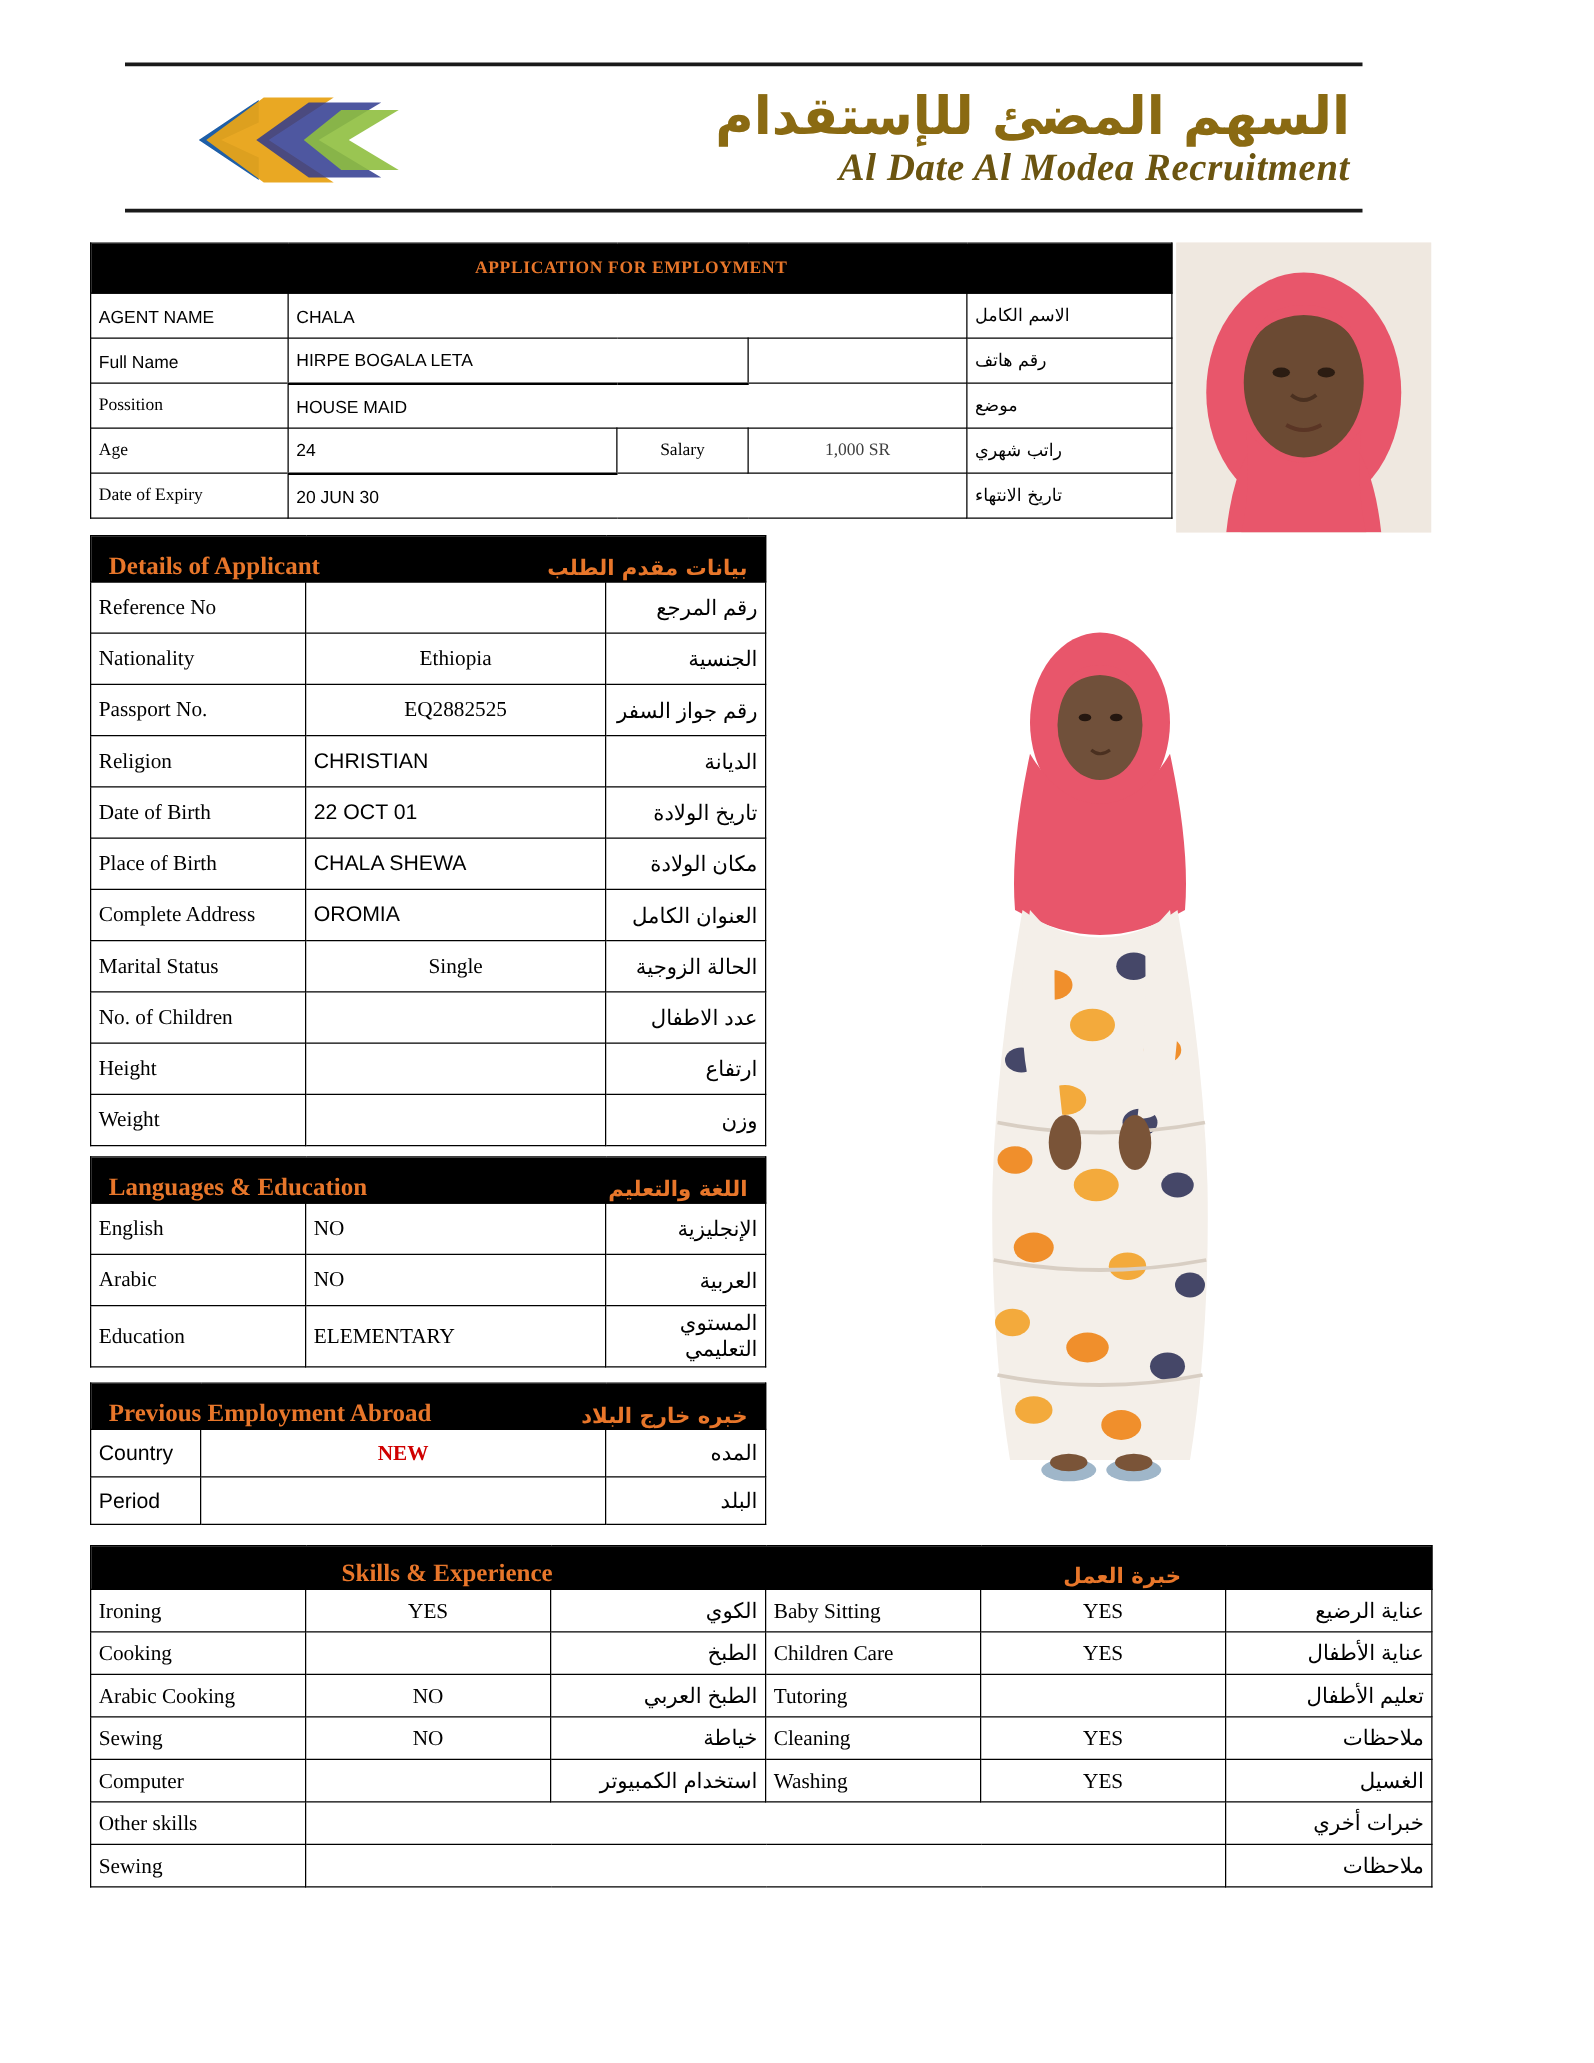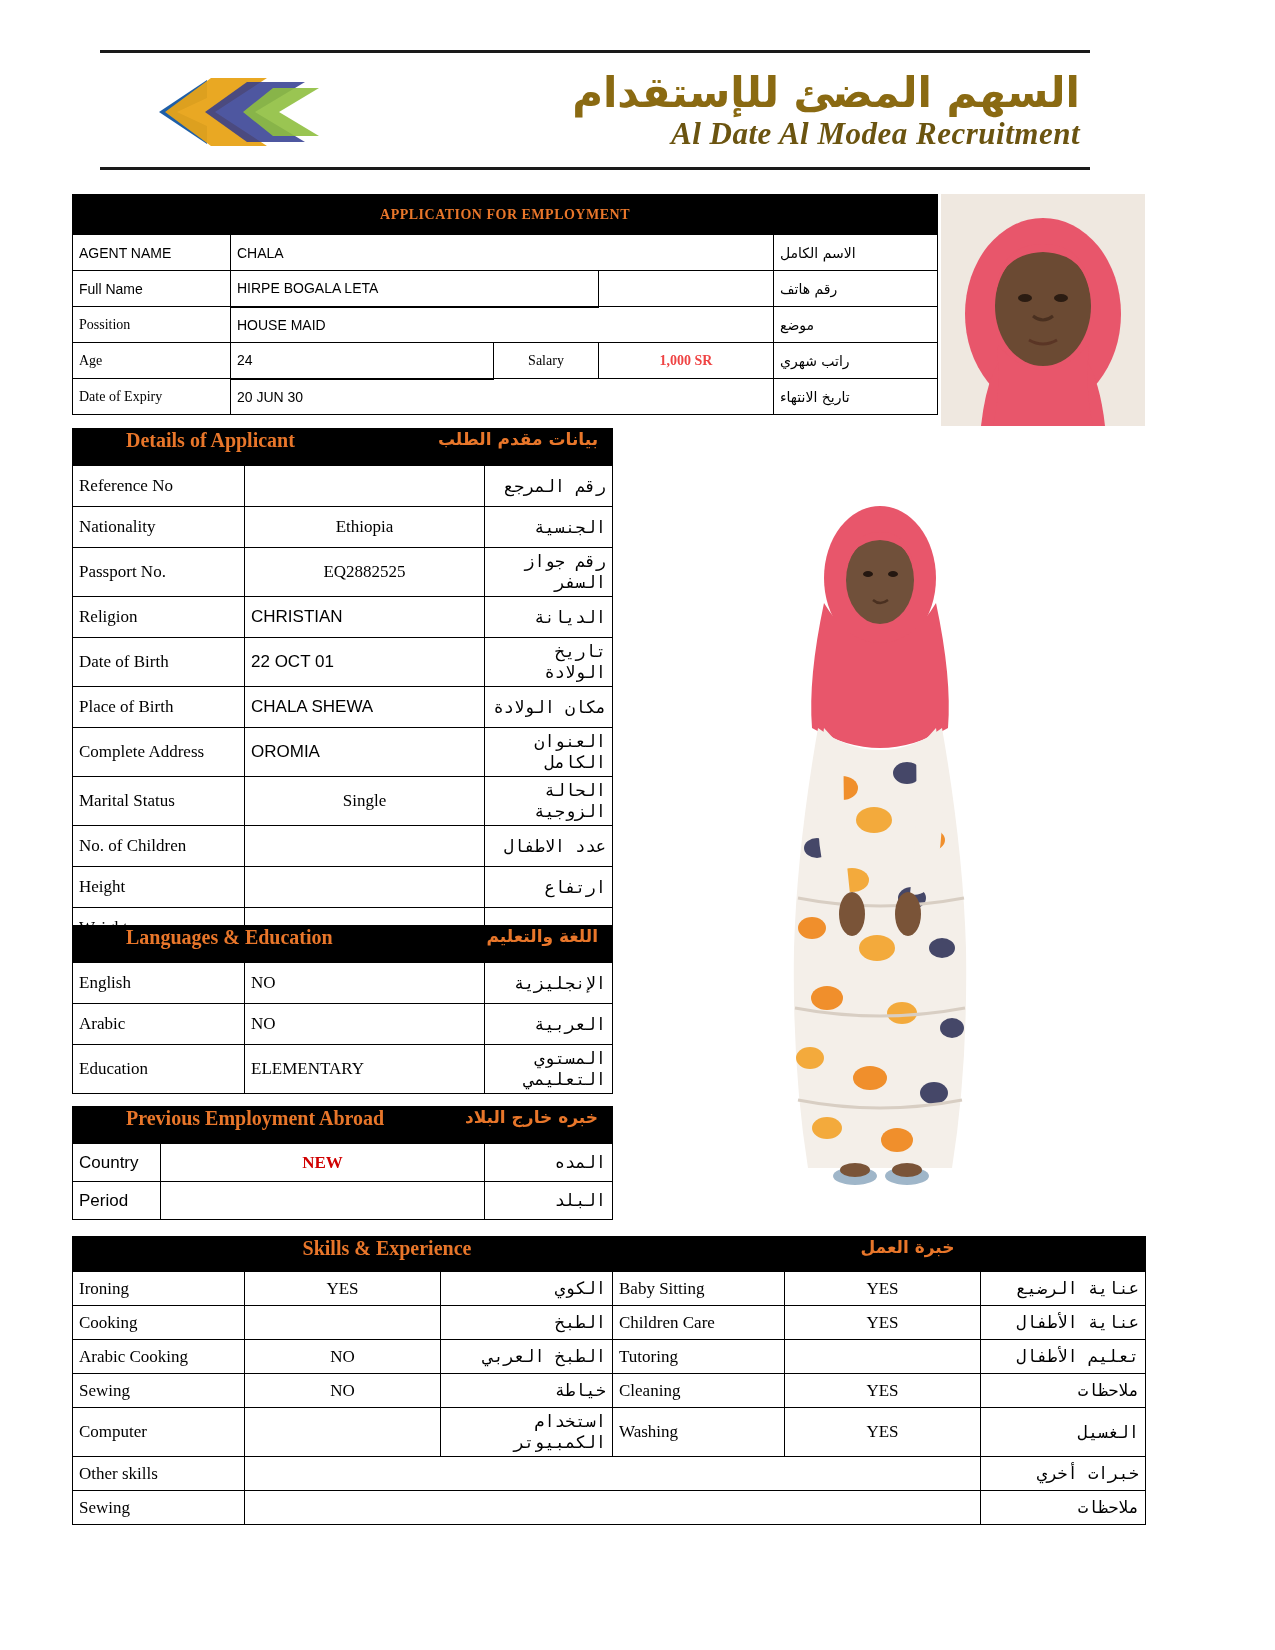--- a/index.html
+++ b/index.html
@@ -37,37 +37,37 @@
     position:absolute; left:240px; top:66px; width:740px;
     text-align:right;
     font-family:"Liberation Serif", serif;
     font-size:31px; font-weight:bold; font-style:italic; color:#6b5410;
     letter-spacing:0.5px;
   }
 
   
   .tbl { border-collapse:collapse; table-layout:fixed; }
   .tbl td { border:1px solid #000; padding:3px 6px; vertical-align:middle; }
-  .ar { font-family:Liberation Mono, monospace; direction:rtl; text-align:right; font-size:15px; }
+  .ar { font-family:Liberation Sans, sans-serif; direction:rtl; text-align:right; font-size:15px; }
   .ar-c { font-family:"DejaVu Sans", sans-serif; direction:rtl; text-align:left; font-size:15px; }
 
   
   .apptable {
     position:absolute; left:72px; top:194px; width:865px;
   }
   .apptable td { height:36px; font-size:14px; }
   .title-bar {
     background:#000; color:#e8762a;
     text-align:center; font-size:25px; font-weight:bold;
     letter-spacing:0.5px; height:40px !important;
     font-family:"Liberation Serif", serif;
   }
   .lbl-sans { font-family:"Liberation Sans", sans-serif; font-size:16px; }
   .val-sans { font-family:"Liberation Sans", sans-serif; font-size:16px; }
-  .salary-val { color:#ef4444; font-weight:bold; text-align:center; font-size:17px; }
+  .salary-val { color:#404040; font-weight:normal; text-align:center; font-size:17px; }
   .underline-val { border-bottom:2px solid #000 !important; }
 
   
   .photo-head {
     position:absolute; left:941px; top:194px; width:204px; height:232px;
     overflow:hidden; background:#efe7dd;
     border:0;
   }
 
   
@@ -77,21 +77,21 @@
   }
 
   
   .details {
     position:absolute; left:72px; top:428px; width:540px;
   }
   .details td { height:41px; font-size:17px; }
   .sect-bar {
     background:#000; height:36px !important; padding:0 !important;
   }
-  .sect-inner { display:flex; align-items:flex-start; justify-content:space-between; padding:0 14px; height:36px;margin-left:39px; }
+  .sect-inner { display:flex; align-items:flex-end; justify-content:space-between; padding:0 14px; height:36px; }
   .sect-en { color:#e8762a; font-weight:bold; font-size:20px; font-family:"Liberation Serif", serif; }
   .sect-ar { color:#e8762a; font-weight:bold; font-size:17px; font-family:"DejaVu Sans", sans-serif; direction:rtl; }
 
   .langs { position:absolute; left:72px; top:925px; width:540px; }
   .langs td { height:41px; font-size:17px; }
 
   .prev { position:absolute; top:1106px; left:72px; width:540px; }
   .prev td { height:38px; font-size:17px; }
   .new-badge { color:#d00000; font-weight:bold; font-size:27px; text-align:center; font-family:"Liberation Serif", serif; }
 

